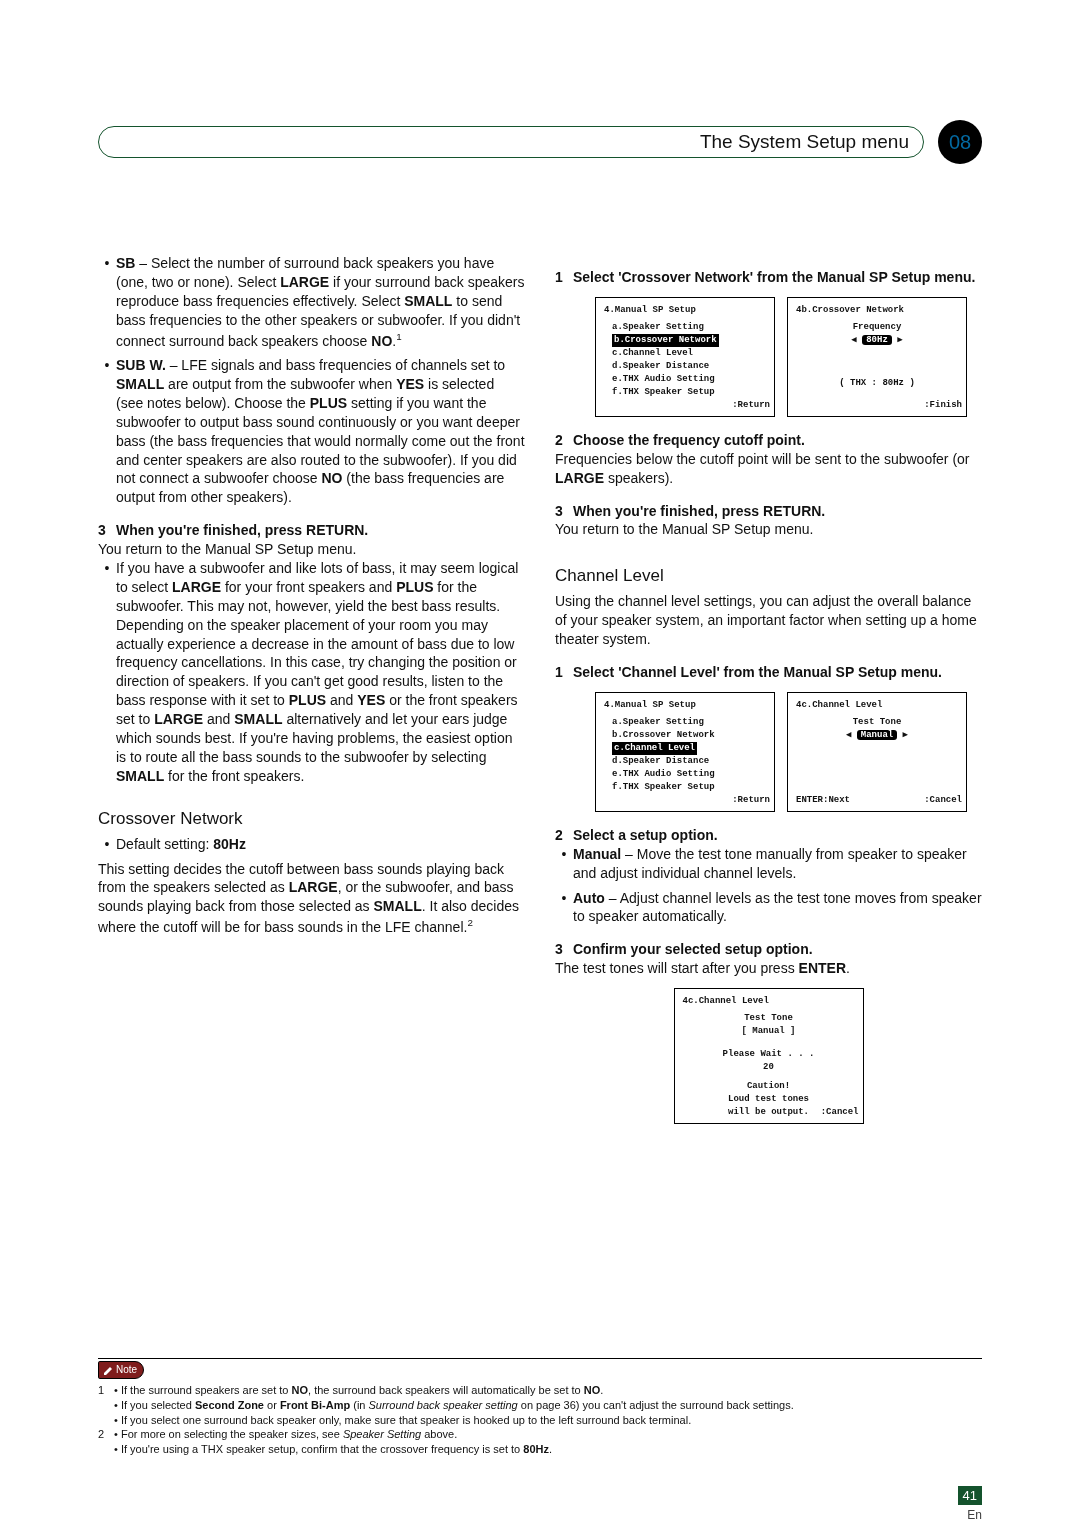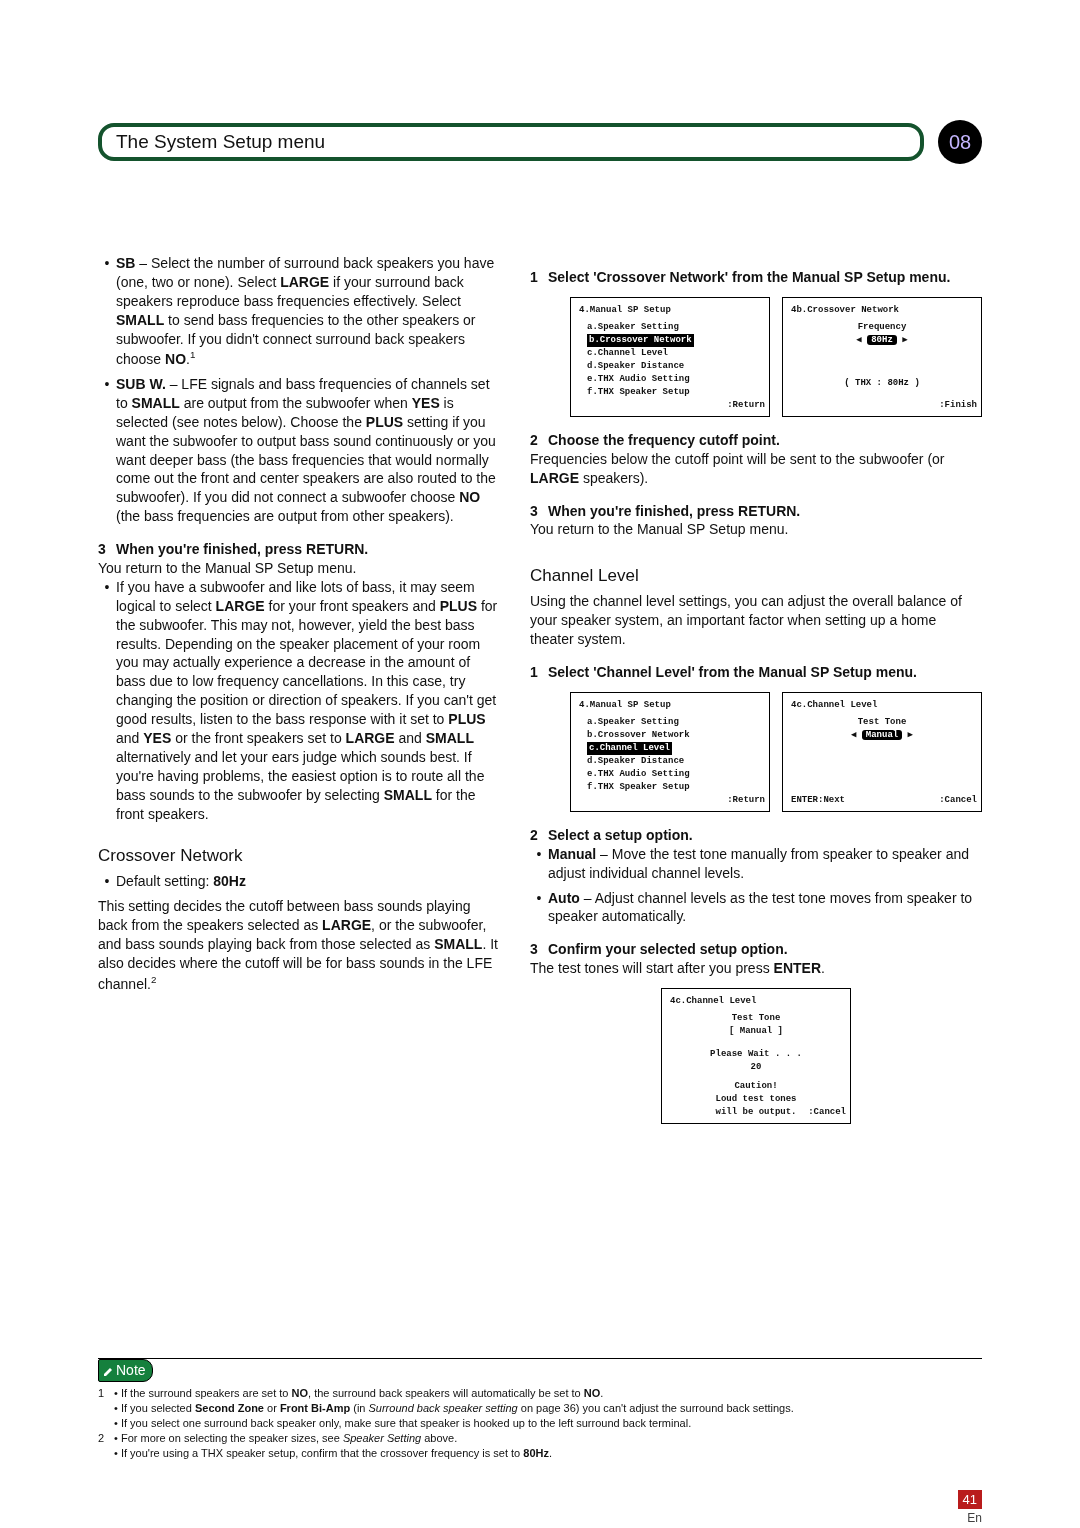--- a/index.html
+++ b/index.html
@@ -8,50 +8,51 @@
     font-family: Arial, Helvetica, sans-serif;
     color: #111;
     background: #fff;
     width: 1080px;
     font-size: 14px;
     line-height: 1.35;
   }
   .page { padding: 120px 98px 60px 98px; }
   .header-row { display: flex; align-items: center; margin-bottom: 90px; }
   .title-pill {
-    border: 4px solid #14532d;
+    border: 1px solid #14532d;
     border-radius: 16px;
     padding: 2px 14px;
     font-size: 19px;
     font-weight: normal;
     flex: 1;
+    text-align: right;
   }
   .chapter-circle {
     width: 44px; height: 44px;
-    background:#000; color:#c4b5fd;
+    background:#000; color:#0369a1;
     border-radius: 50%;
     display:flex; align-items:center; justify-content:center;
     font-size: 20px;
     margin-left: 14px;
   }
   .cols { display:flex; gap:30px; }
   .col { flex:1; }
   .bullet-item { display:flex; margin-bottom: 6px; }
   .bullet-item .dot { width: 18px; text-align:center; }
   .bullet-item .txt { flex:1; }
   .step-head { font-weight: bold; margin-top: 14px; }
   .step-head .num { display:inline-block; width:18px; }
   .tip-row { display:flex; align-items:center; margin: 18px 0 6px 0; font-size:15px; }
   .tip-row svg { margin-right: 6px; }
   .subhead { font-size:17px; font-weight: normal; margin: 22px 0 4px 0; }
   .subhead-b { font-size:17px; font-weight: normal; margin: 26px 0 4px 0; }
   .screens { display:flex; gap:12px; margin: 10px 0 14px 40px; }
   .screen {
     border:1px solid #000;
-    width: 200px;
+    width: 180px;
     padding: 6px 8px 4px 8px;
     font-family: "Courier New", monospace;
     font-size: 9px;
     font-weight: bold;
     line-height: 1.45;
     position: relative;
     box-sizing: border-box;
     min-height: 120px;
   }
   .screen .title-line { margin-bottom: 4px; }
@@ -60,28 +61,28 @@
   .screen .pill {
     background:#000; color:#fff; padding:0 4px; border-radius:3px;
   }
   .screen .bottom { position:absolute; bottom:4px; right:4px; }
   .screen .bottom-left { position:absolute; bottom:4px; left:8px; }
   .screen .thx-line { margin-top: 30px; text-align:center; }
   .screen .kv { display:flex; justify-content:space-between; align-items:center;flex-direction:column; }
   .screen .tri { font-size:9px; }
   .screen-single { margin: 10px auto 14px auto; width:190px; }
   .footnotes-rule { border-top:1px solid #000; margin-top: 220px; }
-  .note-label { display:inline-block; border:1px solid #000; background:#15803d; color:#fff; font-size:14px; padding:1px 6px 1px 4px; position:relative; border-radius: 2px 10px 10px 2px; }
+  .note-label { display:inline-block; border:1px solid #000; background:#7f1d1d; color:#fff; font-size:10px; padding:1px 6px 1px 4px; position:relative; border-radius: 2px 10px 10px 2px; }
   .note-label svg { vertical-align: middle; margin-right:3px; }
   .footnotes { font-size: 11px; line-height:1.35; margin-top:4px;}
   .footnotes .row { display:flex; }
   .footnotes .marker { width:16px; }
   .footnotes .fb { flex:1; }
   .pg { text-align:right; margin-top: 30px; font-size:12px; }
-  .pg .num { color:#fff; background:#b91c1c; padding:2px 5px; font-size:13px; }
+  .pg .num { color:#fff; background:#14532d; padding:2px 5px; font-size:13px; }
   .pg .en { color:#404040; margin-top:2px; }
   sup { font-size:0.7em; }
 </style>
 </head>
 <body>
 
 <div class="page">
 
   <div class="header-row">
     <div class="title-pill">The System Setup menu</div>

